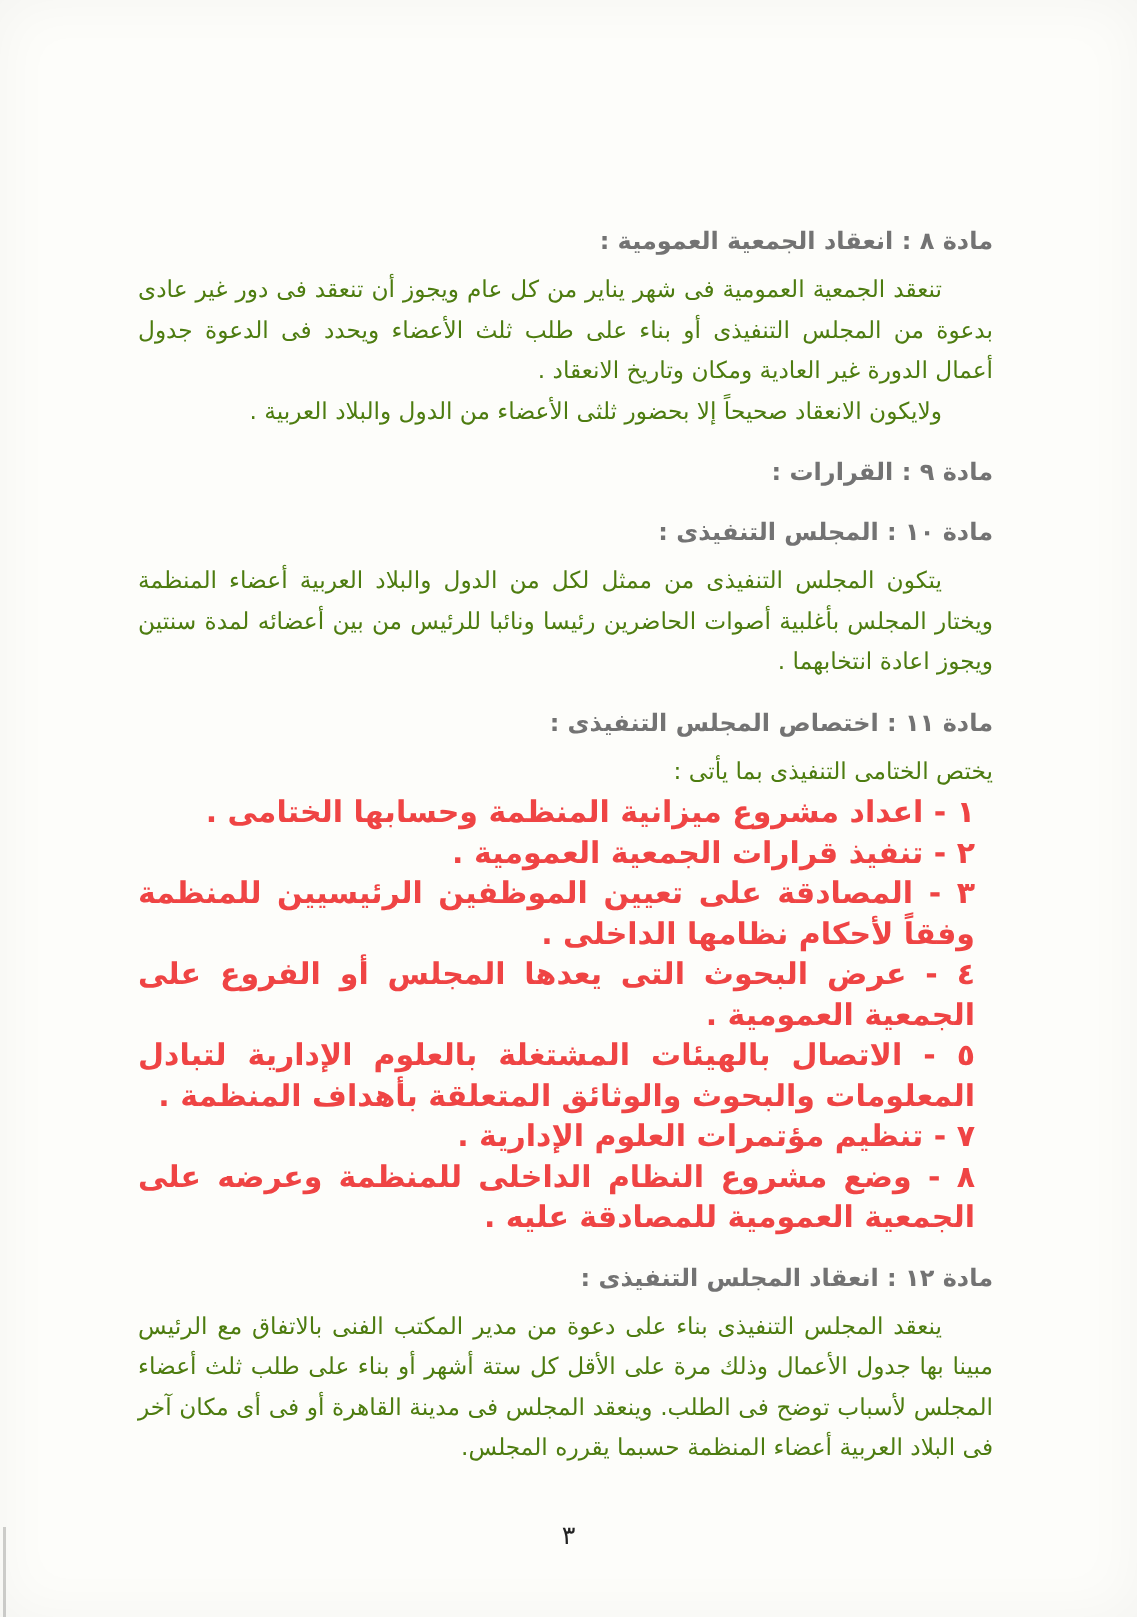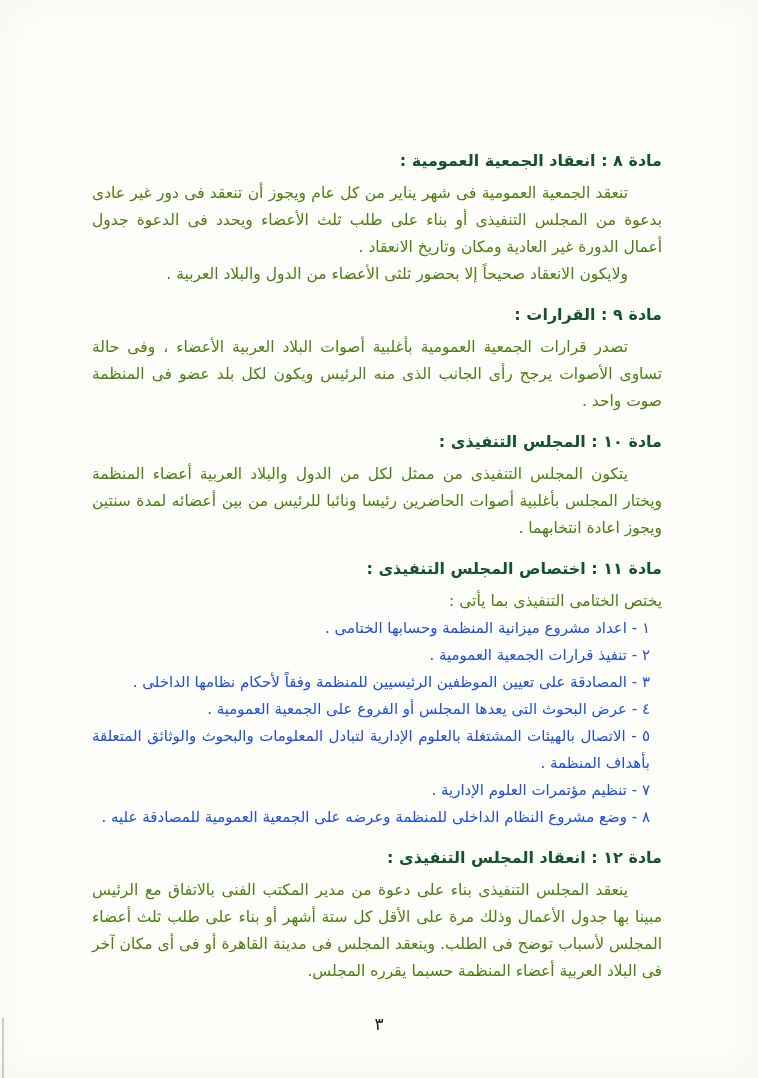--- a/index.html
+++ b/index.html
@@ -23,40 +23,41 @@
     top: 148px;
     right: 96px;
     left: 92px;
   }
   .article { margin-bottom: 4px; }
   .article-heading {
     font-weight: bold;
     font-size: 16px;
     line-height: 26px;
     margin: 14px 0 6px 0;
-    color: #14532d;
+    color: #737373;
   }
   .article:first-child .article-heading { margin-top: 0; }
   .para {
     font-size: 15.5px;
     line-height: 27px;
     text-align: justify;
     text-align-last: right;
     text-indent: 34px;
     color: #4d7c0f;
   }
   .para.no-indent { text-indent: 0; }
   .item-list { list-style: none; }
   .item-list li {
-    font-size: 15px;
+    font-size: 20px;
     line-height: 27px;
     text-align: justify;
     text-align-last: right;
     padding-right: 12px;
-    color: #1d4ed8;
+    color: #ef4444;
+    font-weight: bold;
   }
   .page-number {
     position: absolute;
     bottom: 44px;
     left: 0;
     right: 0;
     text-align: center;
     font-size: 17px;
     color: #222;
   }
@@ -76,21 +77,20 @@
   <div class="content">
 
     <section class="article">
       <h2 class="article-heading">مادة ٨ : انعقاد الجمعية العمومية :</h2>
       <p class="para">تنعقد الجمعية العمومية فى شهر يناير من كل عام ويجوز أن تنعقد فى دور غير عادى بدعوة من المجلس التنفيذى أو بناء على طلب ثلث الأعضاء ويحدد فى الدعوة جدول أعمال الدورة غير العادية ومكان وتاريخ الانعقاد .</p>
       <p class="para">ولايكون الانعقاد صحيحاً إلا بحضور ثلثى الأعضاء من الدول والبلاد العربية .</p>
     </section>
 
     <section class="article">
       <h2 class="article-heading">مادة ٩ : القرارات :</h2>
-      <p class="para">تصدر قرارات الجمعية العمومية بأغلبية أصوات البلاد العربية الأعضاء ، وفى حالة تساوى الأصوات يرجح رأى الجانب الذى منه الرئيس ويكون لكل بلد عضو فى المنظمة صوت واحد .</p>
     </section>
 
     <section class="article">
       <h2 class="article-heading">مادة ١٠ : المجلس التنفيذى :</h2>
       <p class="para">يتكون المجلس التنفيذى من ممثل لكل من الدول والبلاد العربية أعضاء المنظمة ويختار المجلس بأغلبية أصوات الحاضرين رئيسا ونائبا للرئيس من بين أعضائه لمدة سنتين ويجوز اعادة انتخابهما .</p>
     </section>
 
     <section class="article">
       <h2 class="article-heading">مادة ١١ : اختصاص المجلس التنفيذى :</h2>
       <p class="para no-indent">يختص الختامى التنفيذى بما يأتى :</p>

